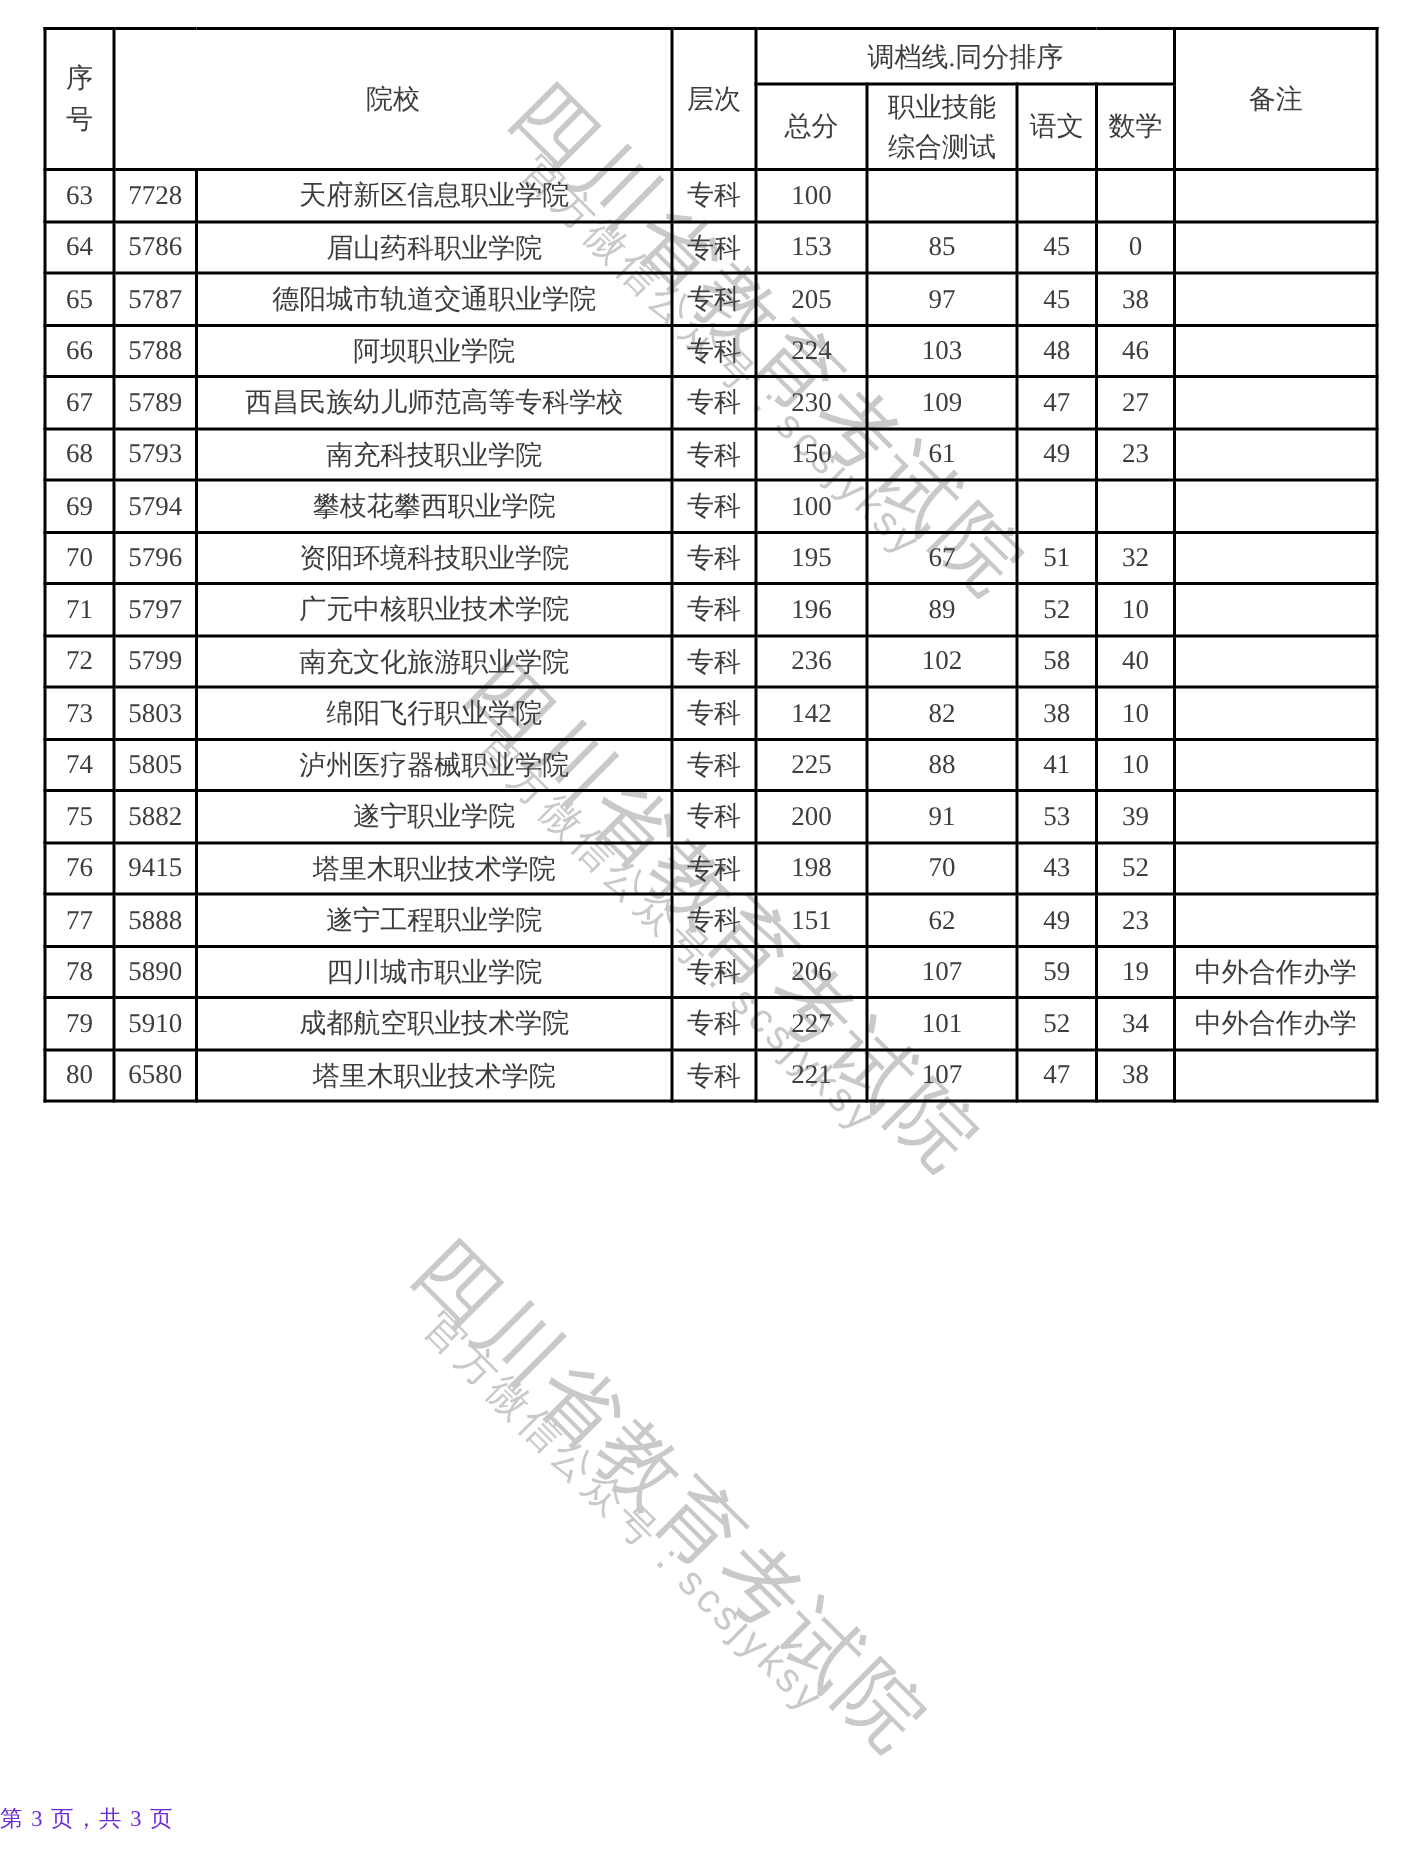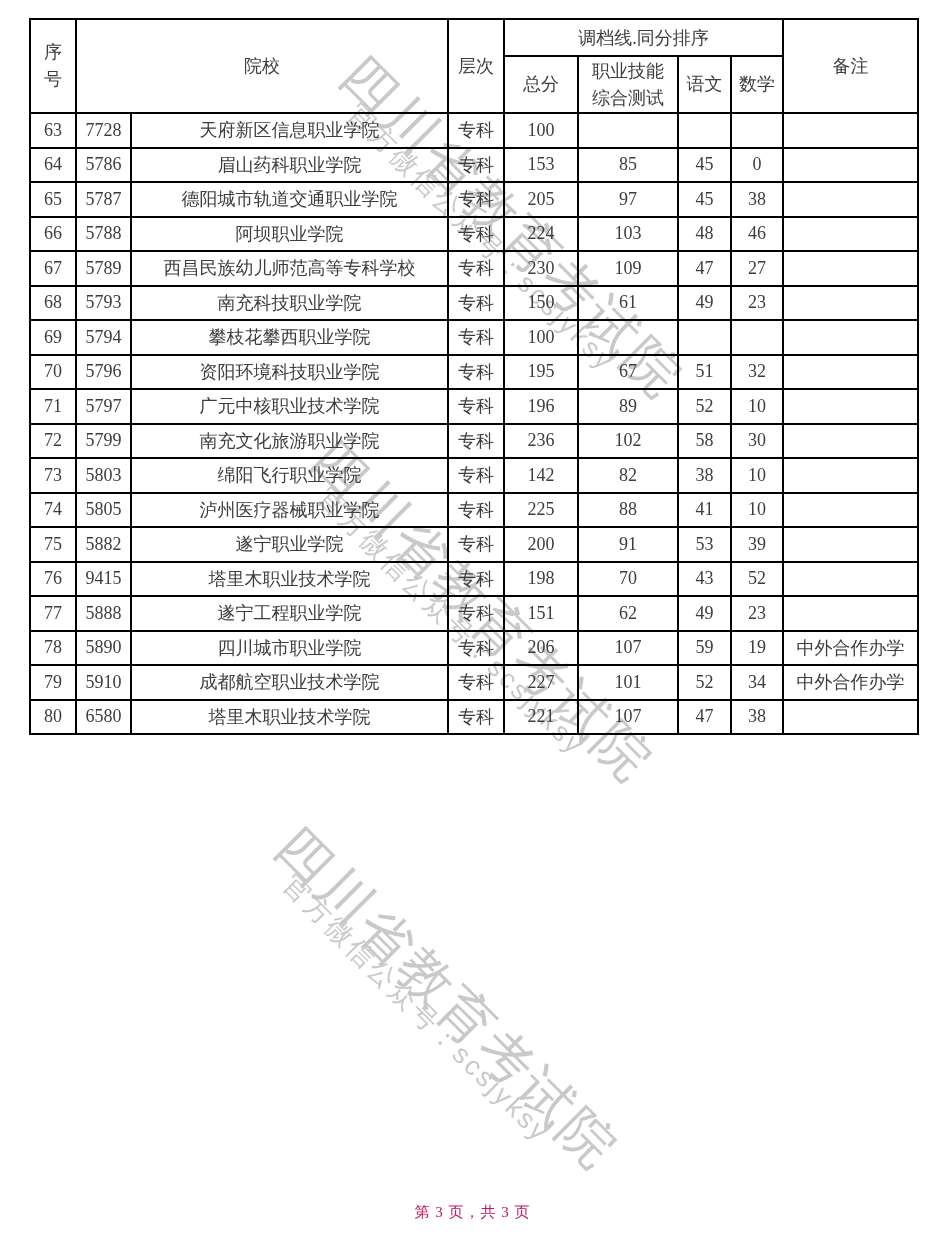--- a/index.html
+++ b/index.html
@@ -72,24 +72,24 @@
     width: 4.5em;
     word-break: break-all;
     line-height: 1.45;
   }
 
   
   .footer {
     position: absolute;
     left: 0; right: 0;
     top: 1203px;
-    text-align: center;
+    text-align: left;
     font-size: 15px;
     letter-spacing: 1px;
-    color: #be185d;
+    color: #6d28d9;
     z-index: 1;
   }
 </style>
 </head>
 <body>
 
 <div class="page">
 
   <div class="wm" style="left: 370px; top: 46px; color: rgb(201, 201, 201);">
     <div class="wm-big">四川省教育考试院</div>
@@ -241,21 +241,21 @@
   </tr>
 
   <tr>
     <td>72</td>
     <td>5799</td>
     <td>南充文化旅游职业学院</td>
     <td>专科</td>
     <td>236</td>
     <td>102</td>
     <td>58</td>
-    <td>30</td>
+    <td>40</td>
     <td></td>
   </tr>
 
   <tr>
     <td>73</td>
     <td>5803</td>
     <td>绵阳飞行职业学院</td>
     <td>专科</td>
     <td>142</td>
     <td>82</td>

